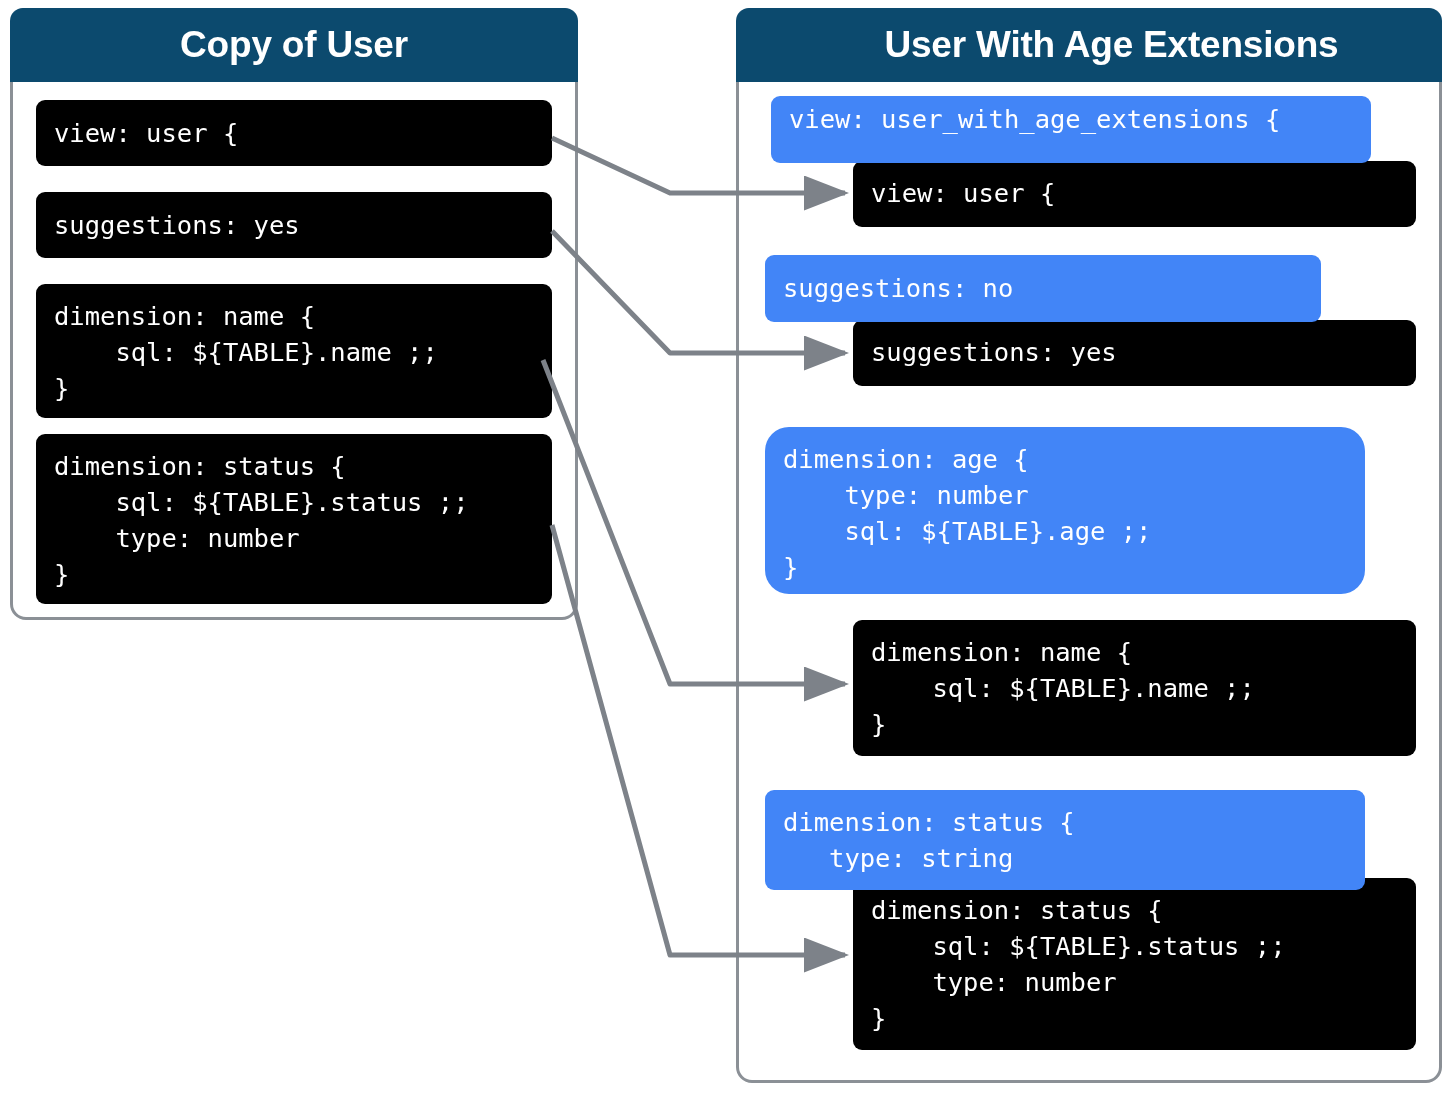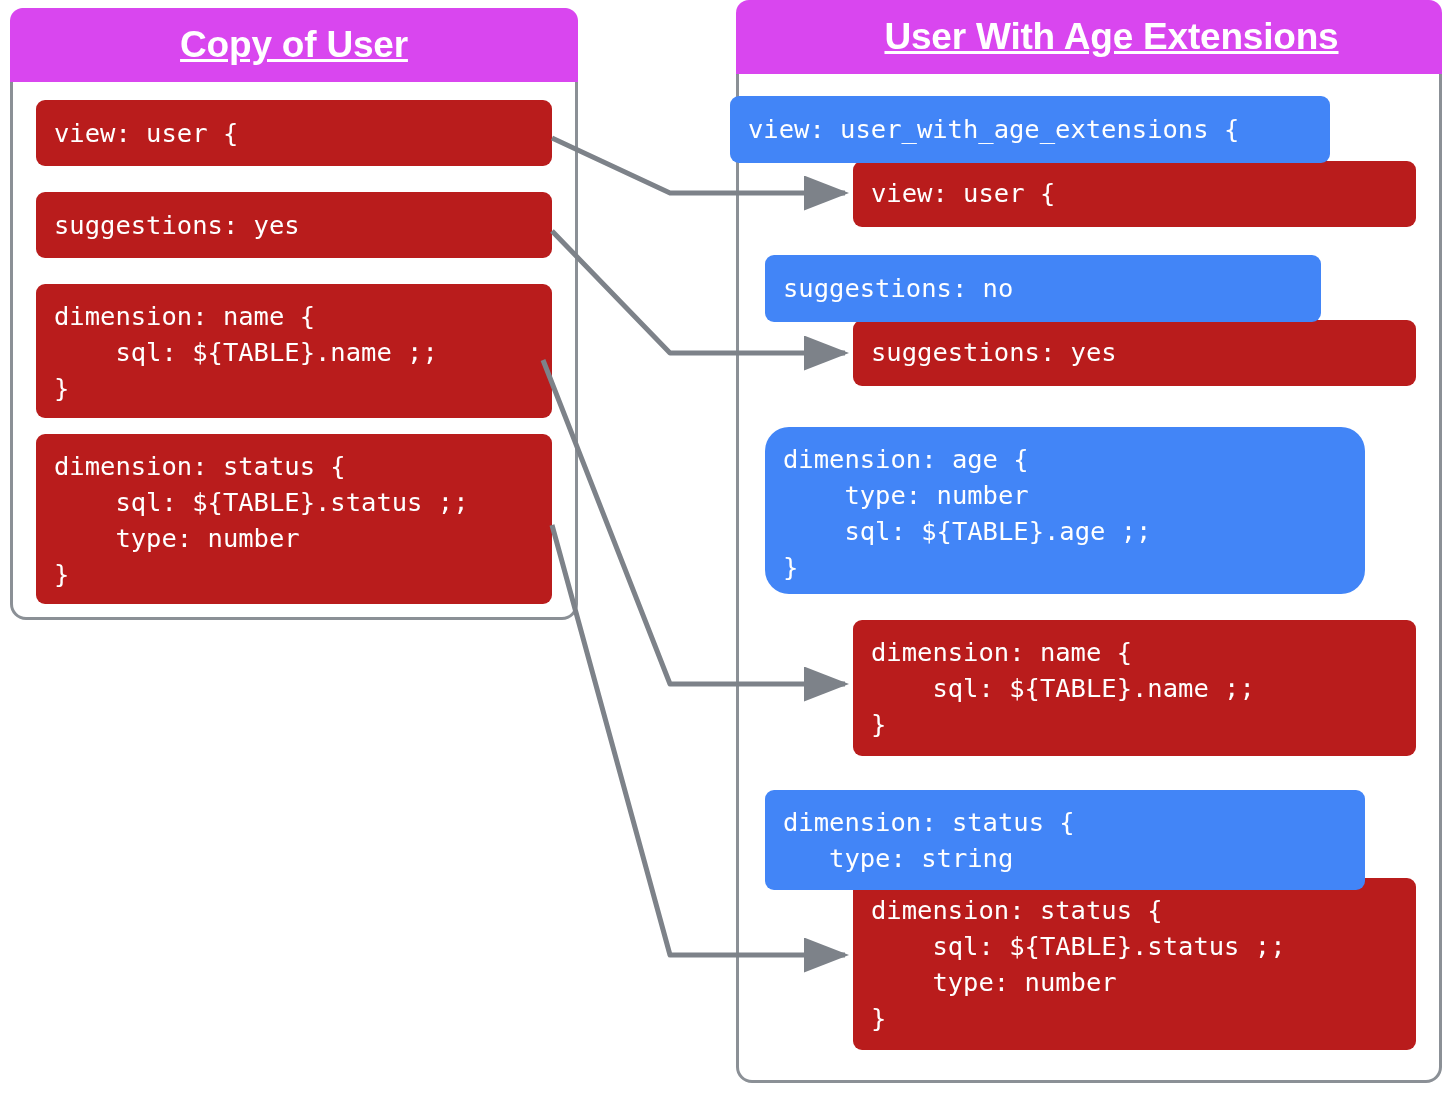--- a/index.html
+++ b/index.html
@@ -25,61 +25,60 @@
   .panel {
     position: absolute;
     box-sizing: border-box;
     background: #ffffff;
     border: 3px solid #8b9096;
     border-radius: 16px;
   }
   .panel-header {
     position: absolute;
     box-sizing: border-box;
-    background: #d946ef;
+    background: #0c4a6e;
     border-radius: 13px 13px 0 0;
     display: flex;
     align-items: center;
     justify-content: center;
     color: #ffffff;
     font-family: "Liberation Sans", sans-serif;
     font-weight: 700;
     letter-spacing: -0.2px;
-    text-decoration: underline;
   }
 
   #panel-left   { left: 10px;  top: 8px;  width: 568px; height: 612px; }
   #header-left  { left: 10px;  top: 8px;  width: 568px; height: 74px; font-size: 37px; }
   #panel-right  { left: 736px; top: 8px;  width: 706px; height: 1075px; }
-  #header-right { left: 736px; top: 0;  width: 706px; height: 74px; font-size: 37px; padding-left: 45px; }
+  #header-right { left: 736px; top: 8px;  width: 706px; height: 74px; font-size: 37px; padding-left: 45px; }
 
   
   .code-box {
     position: absolute;
     box-sizing: border-box;
     border-radius: 9px;
     color: #ffffff;
     font-family: "DejaVu Sans Mono", "Liberation Mono", monospace;
     font-size: 25.5px;
     line-height: 36px;
     white-space: pre;
     padding: 14px 0 14px 18px;
     letter-spacing: 0px;
   }
-  .dark  { background: #b91c1c; }
+  .dark  { background: #000000; }
   .light { background: #4285f7; }
 
   
   #lb-view        { left: 36px; top: 100px; width: 516px; height: 66px; padding-top: 15px; }
   #lb-suggestions { left: 36px; top: 192px; width: 516px; height: 66px; padding-top: 15px; }
   #lb-name        { left: 36px; top: 284px; width: 516px; height: 134px; }
   #lb-status      { left: 36px; top: 434px; width: 516px; height: 170px; }
 
   
-  #rb-view-outer   { left: 730px; top: 96px;  width: 600px; height: 67px;  padding-top: 15px; z-index: 3; }
+  #rb-view-outer   { left: 771px; top: 96px;  width: 600px; height: 67px;  padding-top: 5px; z-index: 3; }
   #rb-view-inner   { left: 853px; top: 161px; width: 563px; height: 66px;  padding-top: 14px; z-index: 2; }
   #rb-sugg-outer   { left: 765px; top: 255px; width: 556px; height: 67px;  padding-top: 15px; z-index: 3; }
   #rb-sugg-inner   { left: 853px; top: 320px; width: 563px; height: 66px;  padding-top: 14px; z-index: 2; }
   #rb-age          { left: 765px; top: 427px; width: 600px; height: 167px; z-index: 3; border-radius: 24px; }
   #rb-name         { left: 853px; top: 620px; width: 563px; height: 136px; z-index: 2; }
   #rb-status-outer { left: 765px; top: 790px; width: 600px; height: 100px; z-index: 3; }
   #rb-status-inner { left: 853px; top: 878px; width: 563px; height: 172px; z-index: 2; }
 
   
   #arrow-layer {

